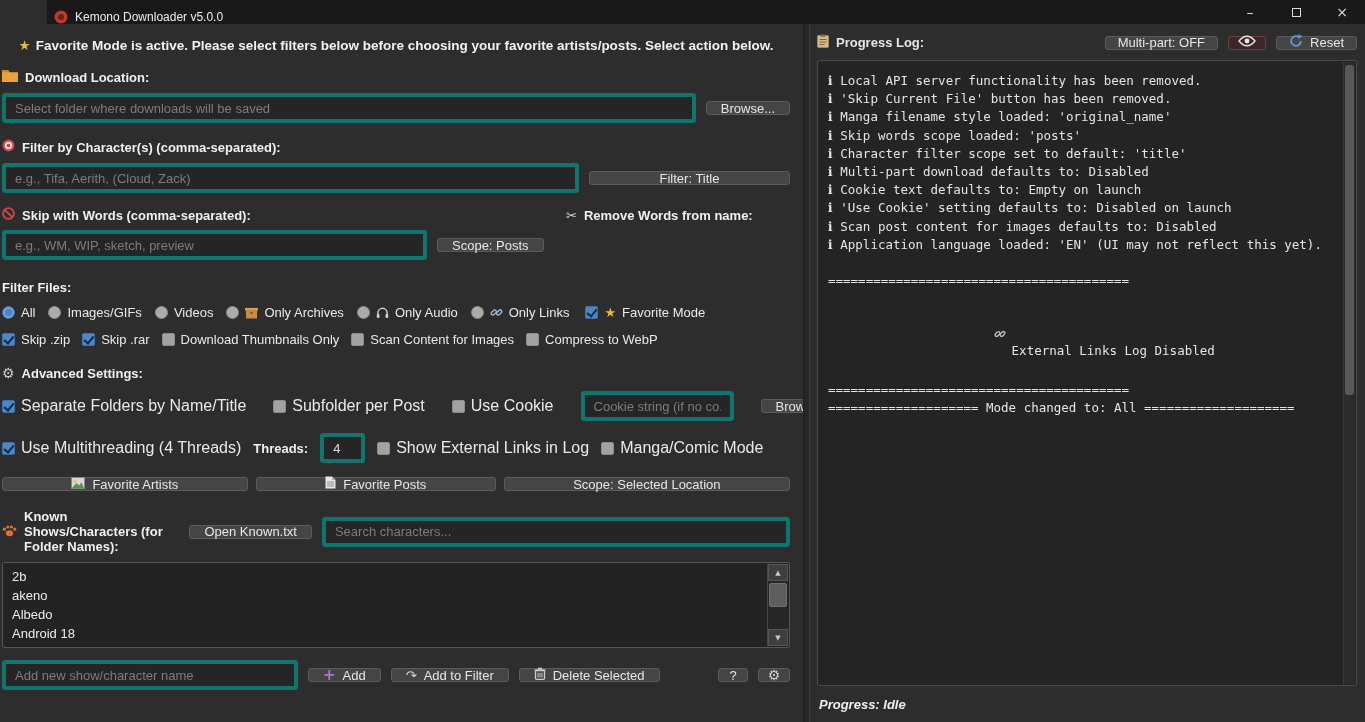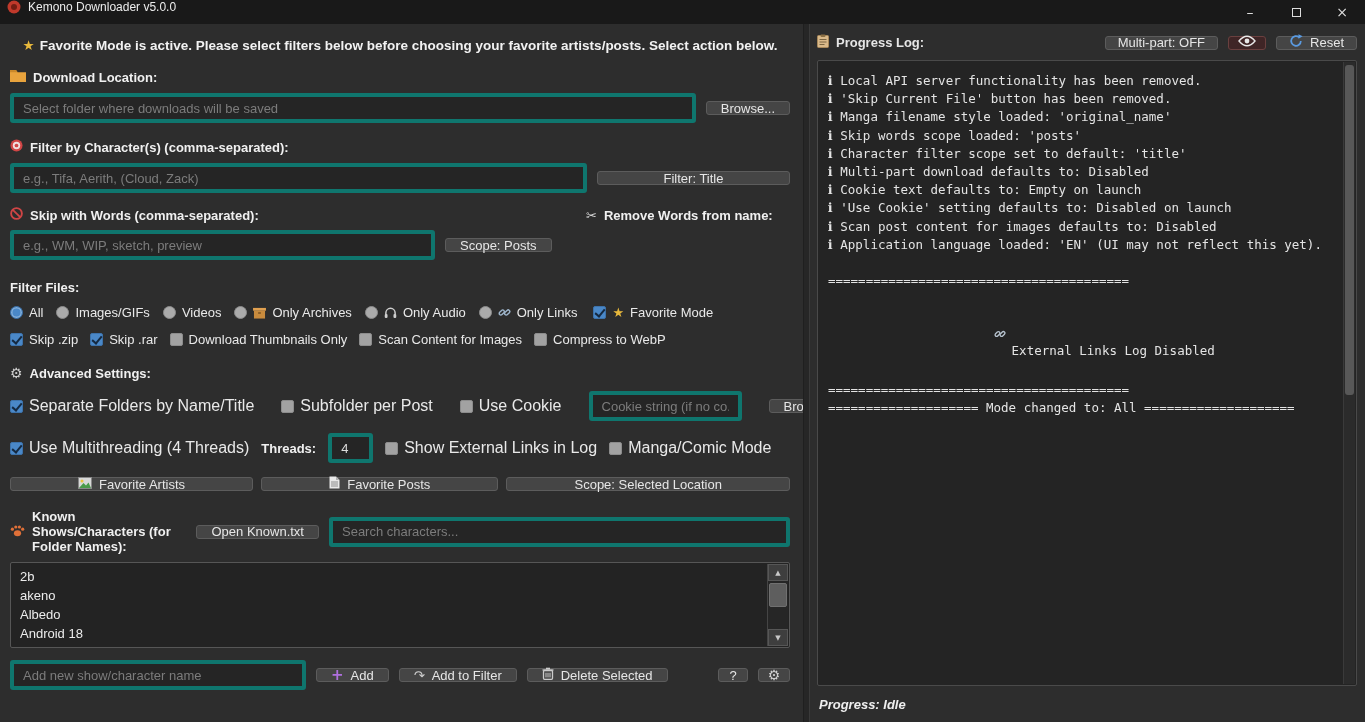--- a/index.html
+++ b/index.html
@@ -1,29 +1,29 @@
 <!DOCTYPE html>
 <html><head>
 <meta charset="utf-8">
 <style>
   * { box-sizing:border-box; margin:0; padding:0; }
   html,body { width:1365px; height:722px; }
   body { font-family:"Liberation Sans",sans-serif; background:#2d2d2d; color:#e6e6e6; overflow:hidden; }
   .window { width:1365px; height:722px; display:flex; flex-direction:column; }
 
   
-  .titlebar { height:24px; background:#191919; display:flex; align-items:flex-start; padding-left:7px; flex:0 0 auto; }
+  .titlebar { height:24px; background:#191919; display:flex; align-items:flex-end; padding-left:7px; flex:0 0 auto;margin-left:47px; }
   .titlebar .app-icon { display:flex; margin-right:7px; }
   .titlebar .title { font-size:12px; color:#ececec; }
   .win-controls { margin-left:auto; display:flex; height:100%; }
   .win-btn { width:46px; height:100%; display:flex; align-items:center; justify-content:center; color:#ddd; font-size:14px; font-family:"DejaVu Sans",sans-serif; }
   .maxbox { width:9px; height:9px; border:1px solid #ddd; display:block; }
 
   .content { flex:1; display:flex; min-height:0; }
-  .left-panel { width:803px; padding:0 13px 6px 10px; overflow:hidden; }
+  .left-panel { width:803px; padding:0 13px 6px 2px; overflow:hidden; }
   .divider { width:7px; background:#262626; border-left:1px solid #1f1f1f; border-right:1px solid #3a3a3a; }
   .right-panel { flex:1; padding:0 8px 10px 7px; display:flex; flex-direction:column; overflow:hidden; }
 
   .banner { margin-top:13px; text-align:center; font-weight:bold; font-size:13.5px; color:#f2f2f2; }
   .banner .star { color:#e8b93c; font-family:"DejaVu Sans",sans-serif; margin-right:5px; }
 
   .sec-label { display:flex; align-items:center; gap:7px; font-weight:bold; font-size:13px; color:#f0f0f0; } .mt20{margin-top:20px;} .mt18{margin-top:18px;} .mt16{margin-top:16px;}
   .mt14{margin-top:14px;} .mt12{margin-top:12px;} .mt10{margin-top:10px;} .mt8{margin-top:8px;} .mt7{margin-top:7px;}
 
   .row { display:flex; align-items:center; gap:10px; }
@@ -134,21 +134,21 @@
         </span>
         <span>Filter by Character(s) (comma-separated):</span>
       </div>
       <div class="row mt8">
         <input class="input" style="width: 577px;" placeholder="e.g., Tifa, Aerith, (Cloud, Zack)">
         <button class="btn flex1">
             <span>Filter: Title</span>
           </button>
       </div>
 
-      <div class="row mt14" style="gap:16px;">
+      <div class="row mt14" style="gap:4px;">
         <div class="sec-label" style="width:560px;">
           <span class="ico">
             <svg width="13" height="13" viewBox="0 0 14 14">
                 <circle cx="7" cy="7" r="5.8" fill="none" stroke="#d04545" stroke-width="2"></circle>
                 <line x1="3" y1="3" x2="11" y2="11" stroke="#d04545" stroke-width="2"></line>
               </svg>
           </span>
           <span>Skip with Words (comma-separated):</span>
         </div>
         <div class="sec-label">

